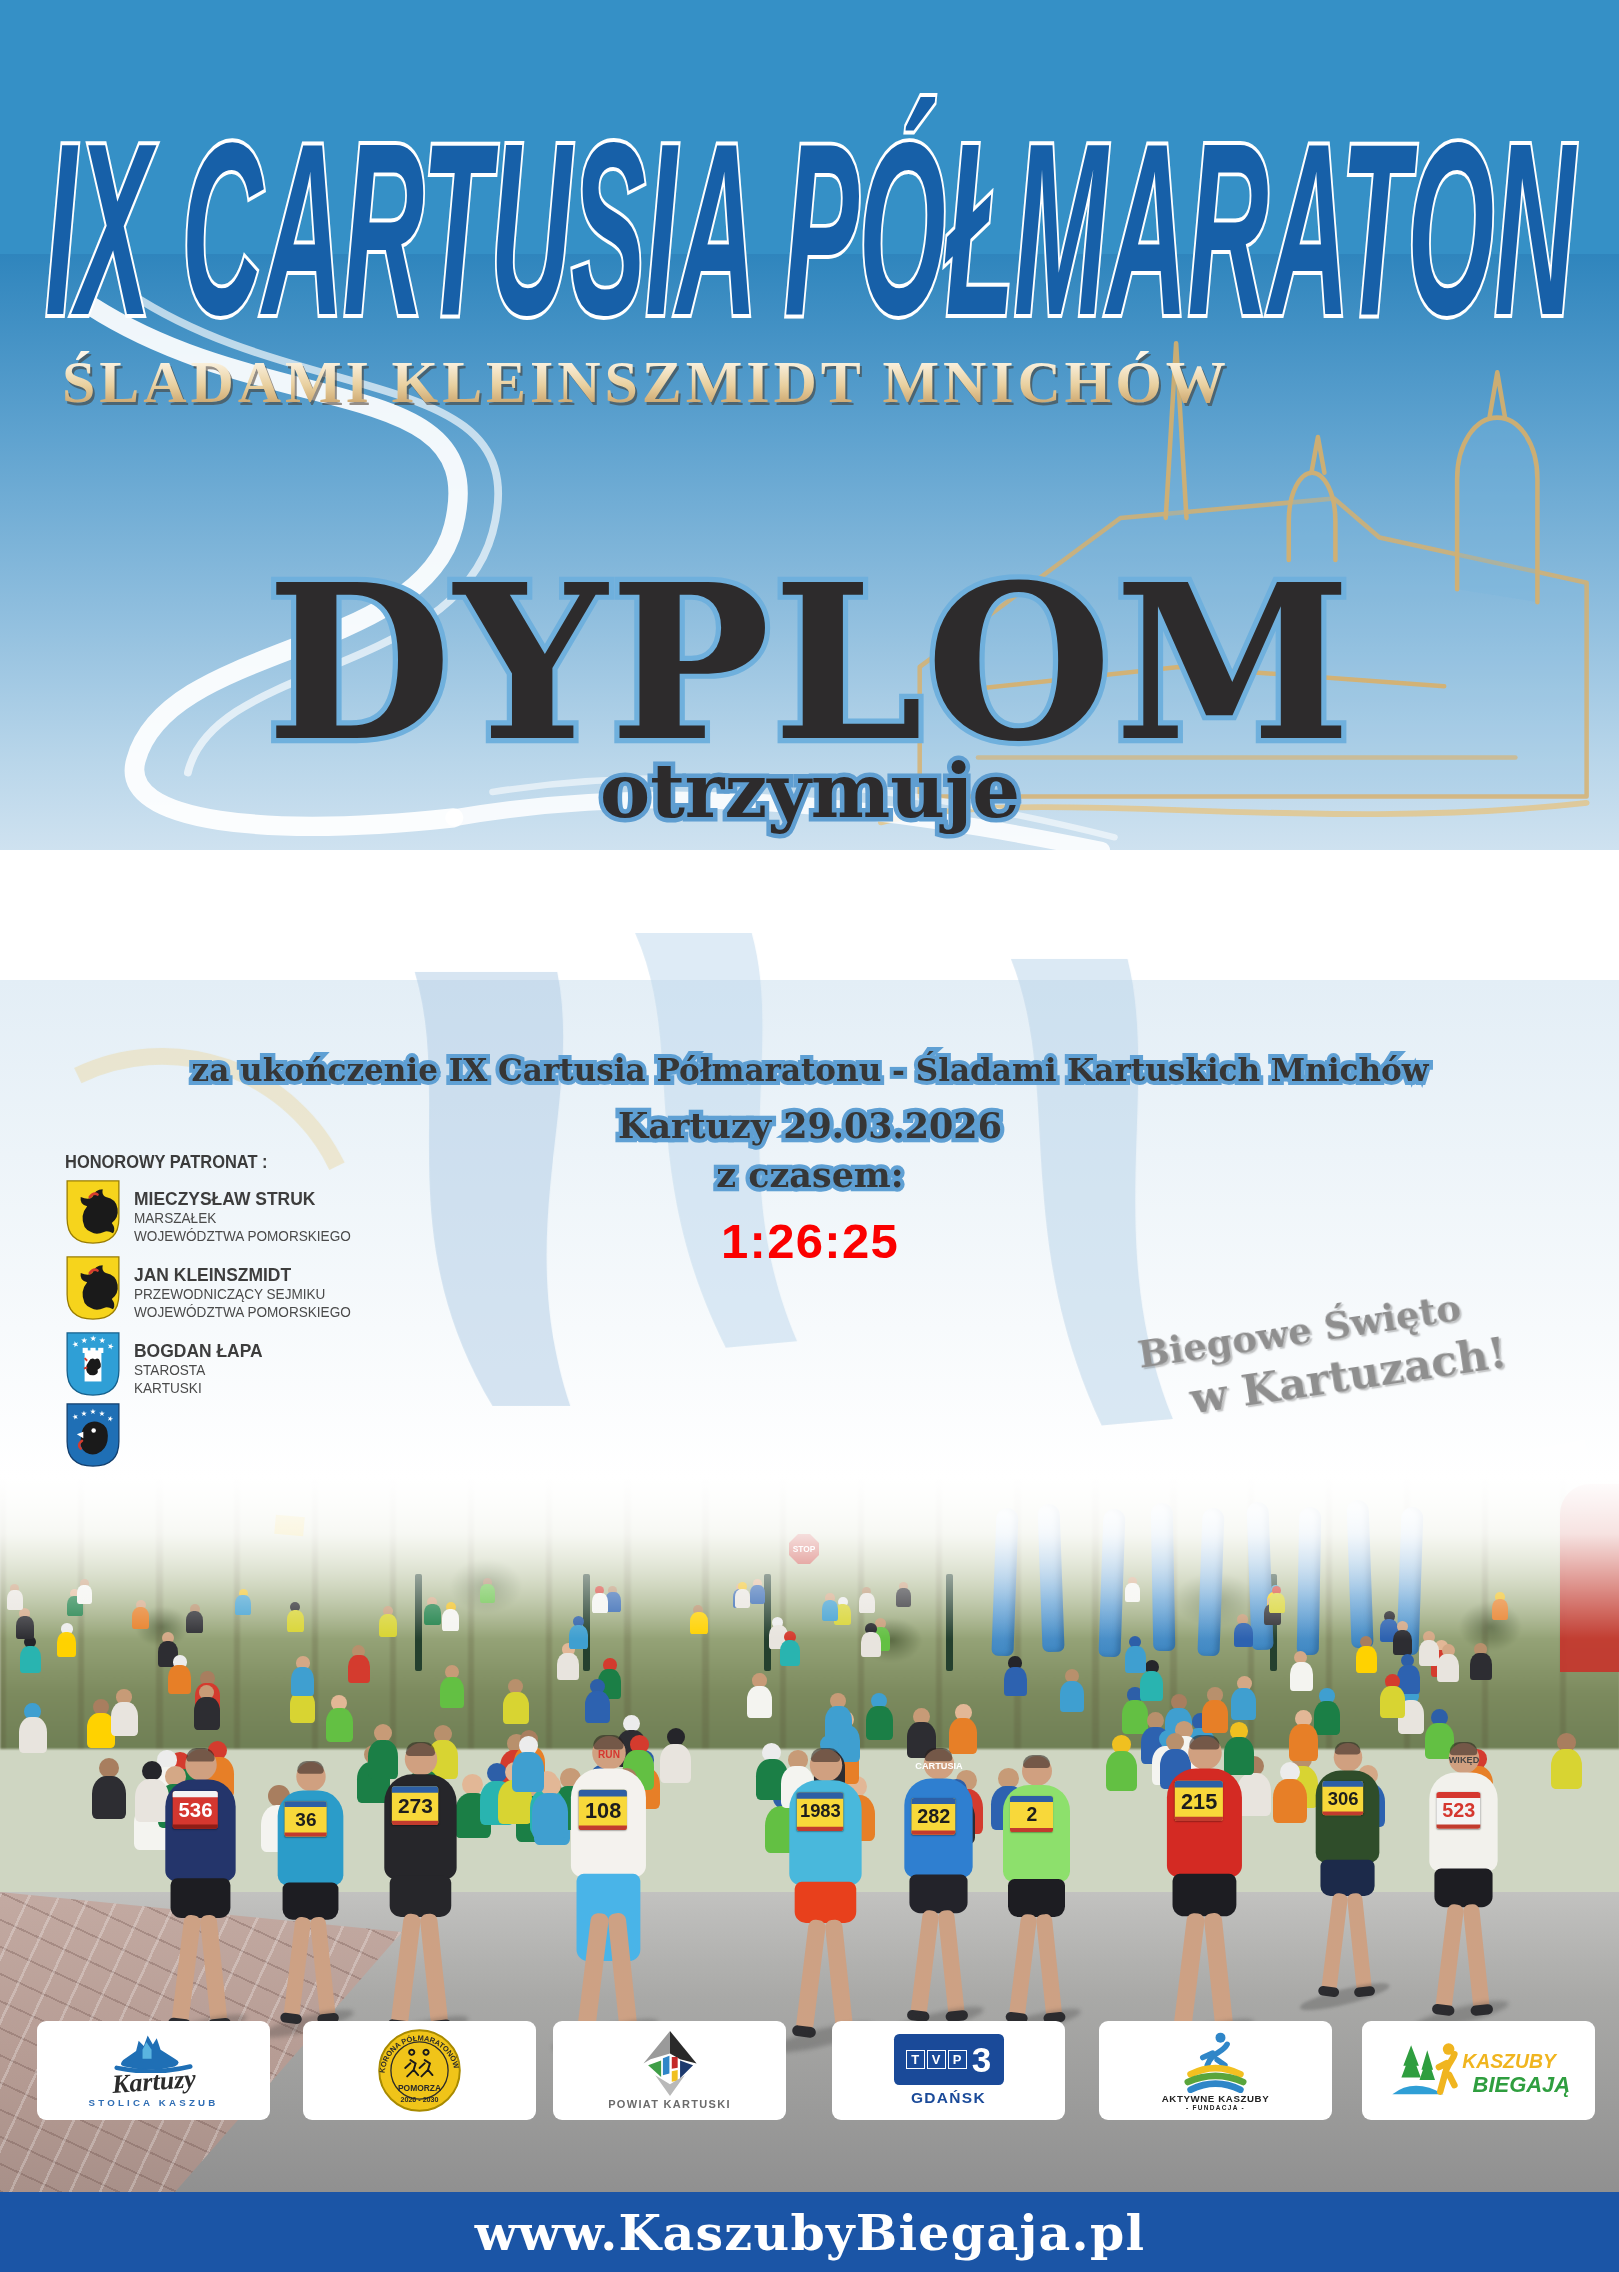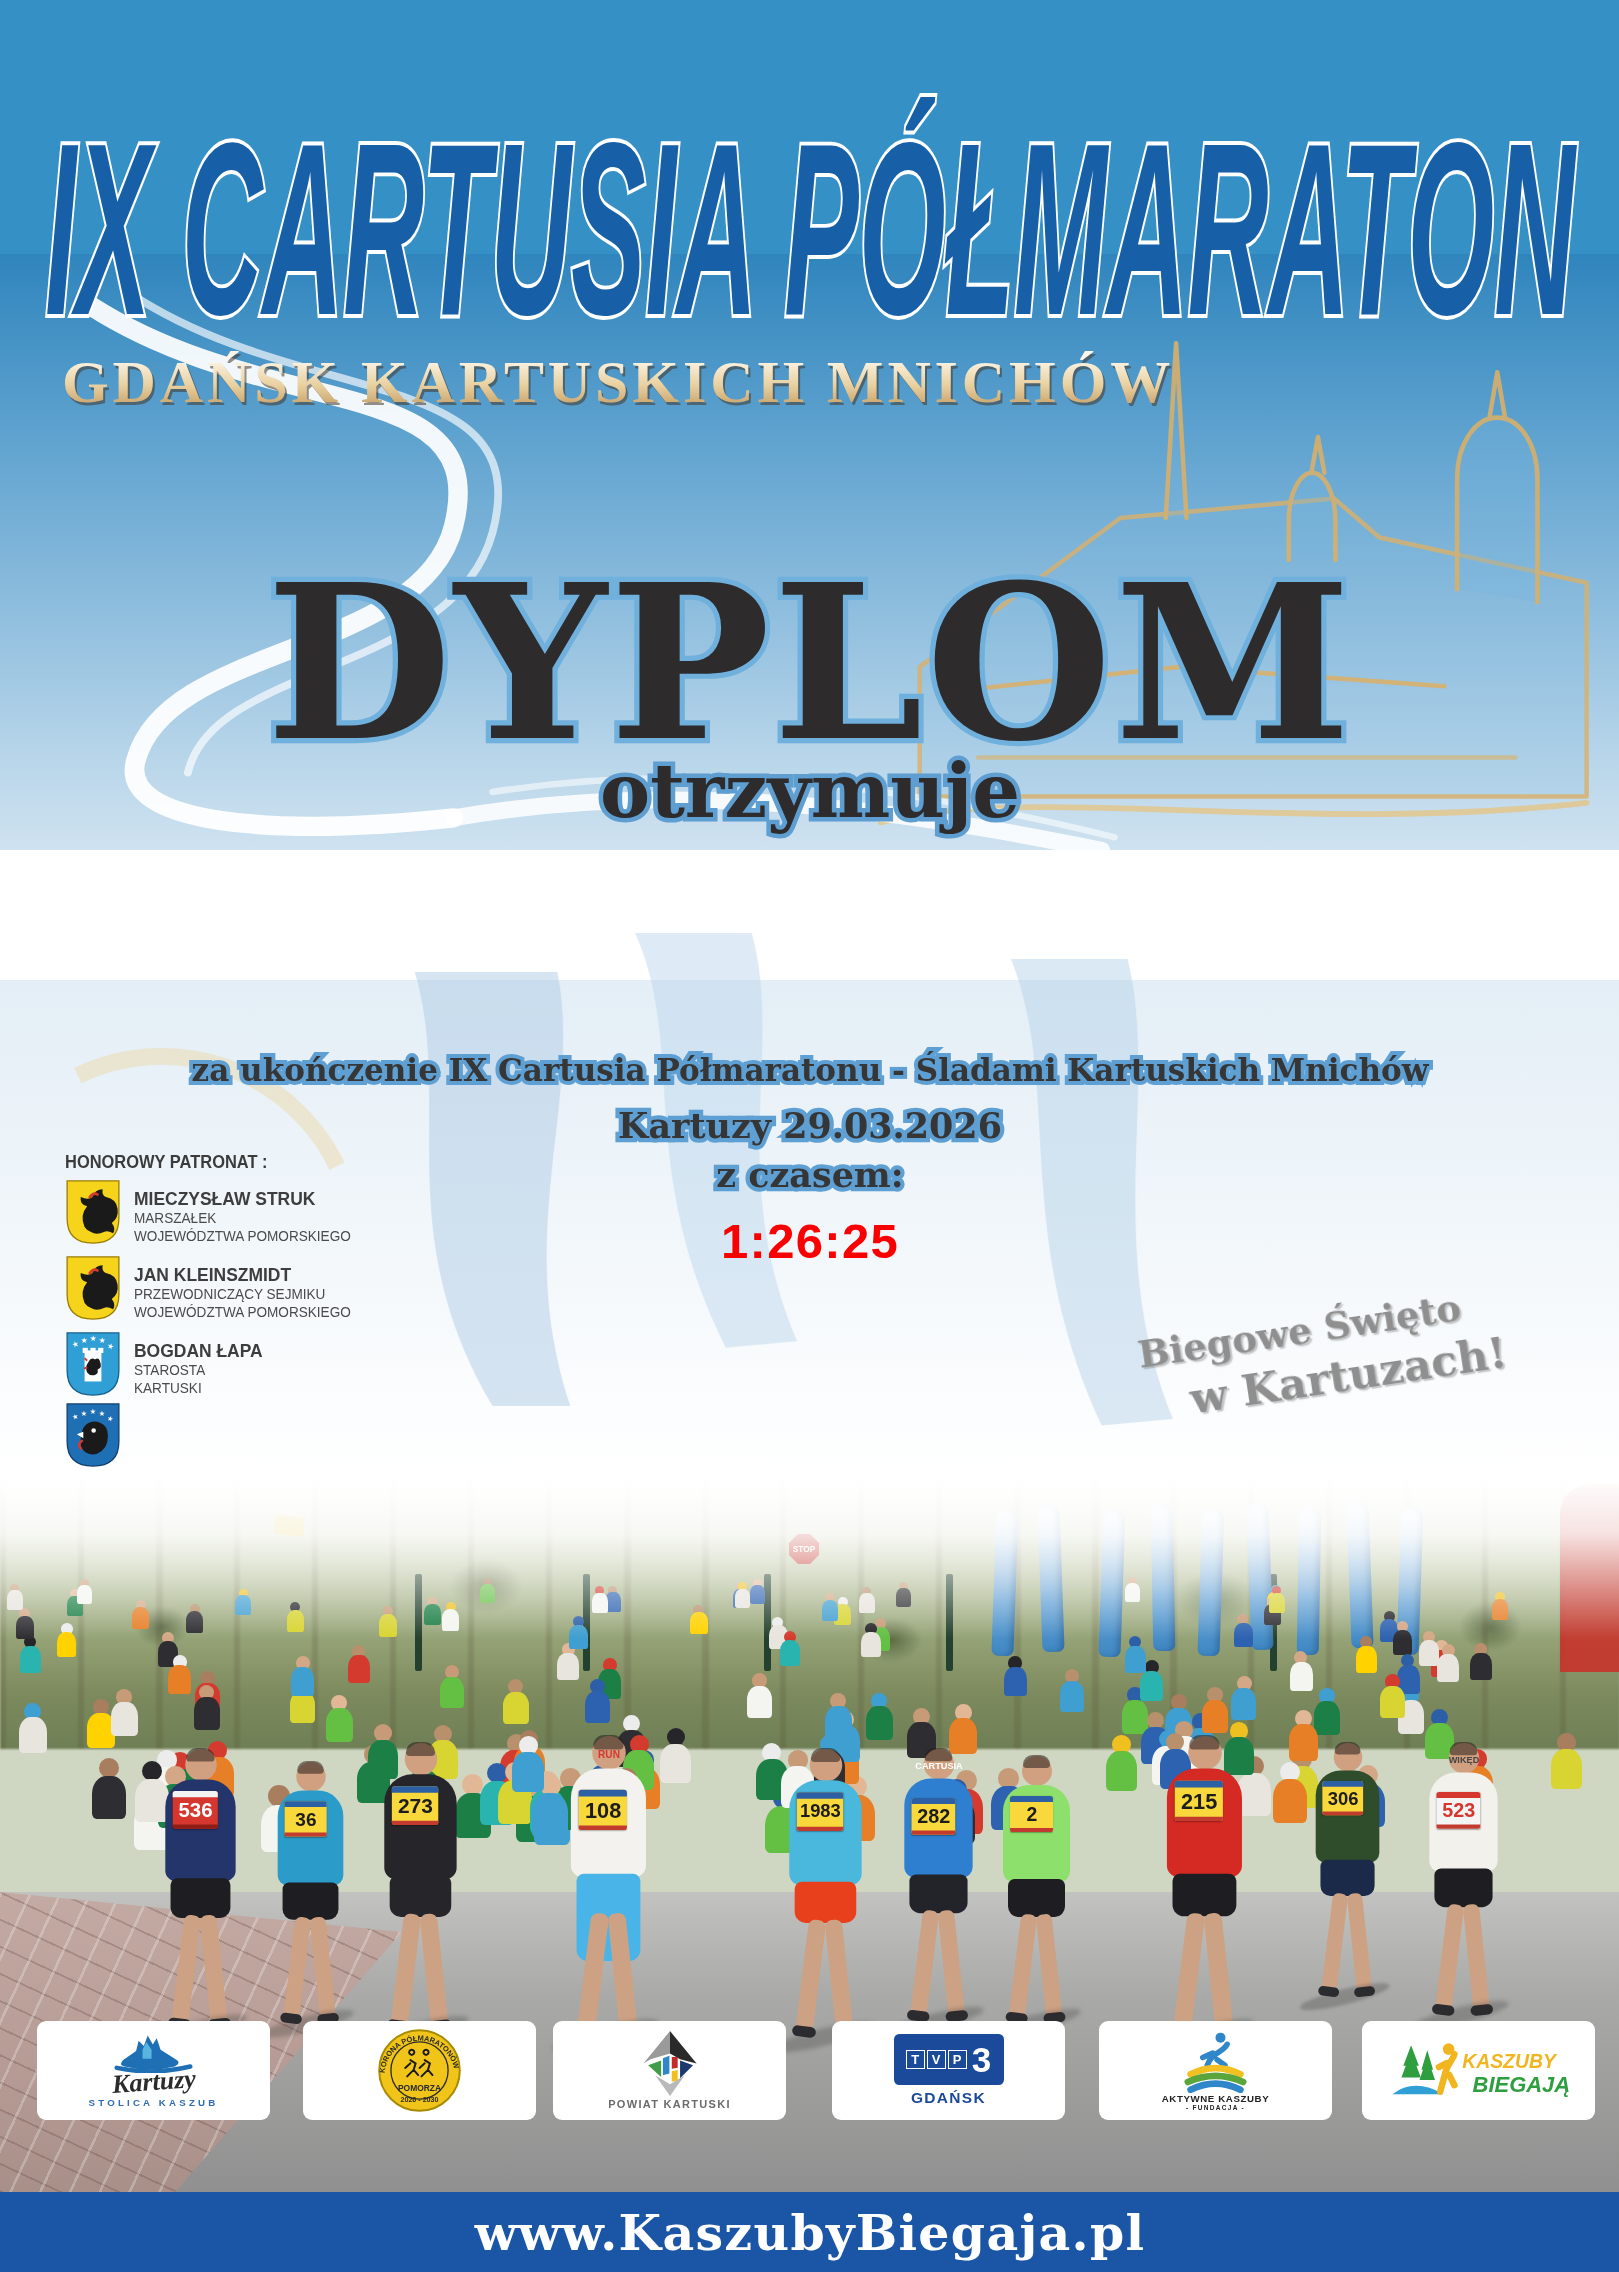--- a/index.html
+++ b/index.html
@@ -156,21 +156,21 @@
       <path d="M200,60 C470,240 830,170 760,430 C700,650 330,630 290,800" stroke="rgba(255,255,255,.65)" stroke-width="12"></path>
       <path d="M700,870 C1100,800 1500,880 1700,920" stroke="rgba(255,255,255,.85)" stroke-width="26"></path>
       <path d="M760,830 C1150,770 1520,850 1720,900" stroke="rgba(255,255,255,.55)" stroke-width="10"></path>
     </g>
   </svg>
 
   <svg class="abs title-svg" viewBox="0 0 2500 470">
     <text x="1250" y="430" text-anchor="middle" textLength="2365" lengthAdjust="spacingAndGlyphs" font-family="Liberation Sans, sans-serif" font-weight="bold" font-style="italic" font-size="380" fill="#1760a8" stroke="#ffffff" stroke-width="12" paint-order="stroke">IX CARTUSIA PÓŁMARATON</text>
   </svg>
 
-  <div class="abs subtitle">GDAŃSK KARTUSKICH MNICHÓW</div>
+  <div class="abs subtitle">ŚLADAMI KLEINSZMIDT MNICHÓW</div>
 
   <svg class="abs dyplom-svg" viewBox="0 0 2500 520">
     <text x="1250" y="340" text-anchor="middle" font-family="DejaVu Serif, serif" font-weight="bold" font-size="330" letter-spacing="4" fill="#2d2b2c" stroke="#6fb0dd" stroke-width="16" paint-order="stroke">DYPLOM</text>
     <text x="1250" y="462" text-anchor="middle" font-family="DejaVu Serif, serif" font-weight="bold" font-size="116" fill="#2d2b2c" stroke="#5f9ed1" stroke-width="14" paint-order="stroke">otrzymuje</text>
   </svg>
 
   <div class="abs name-band"></div>
 
   <div class="abs mid"></div>
 

